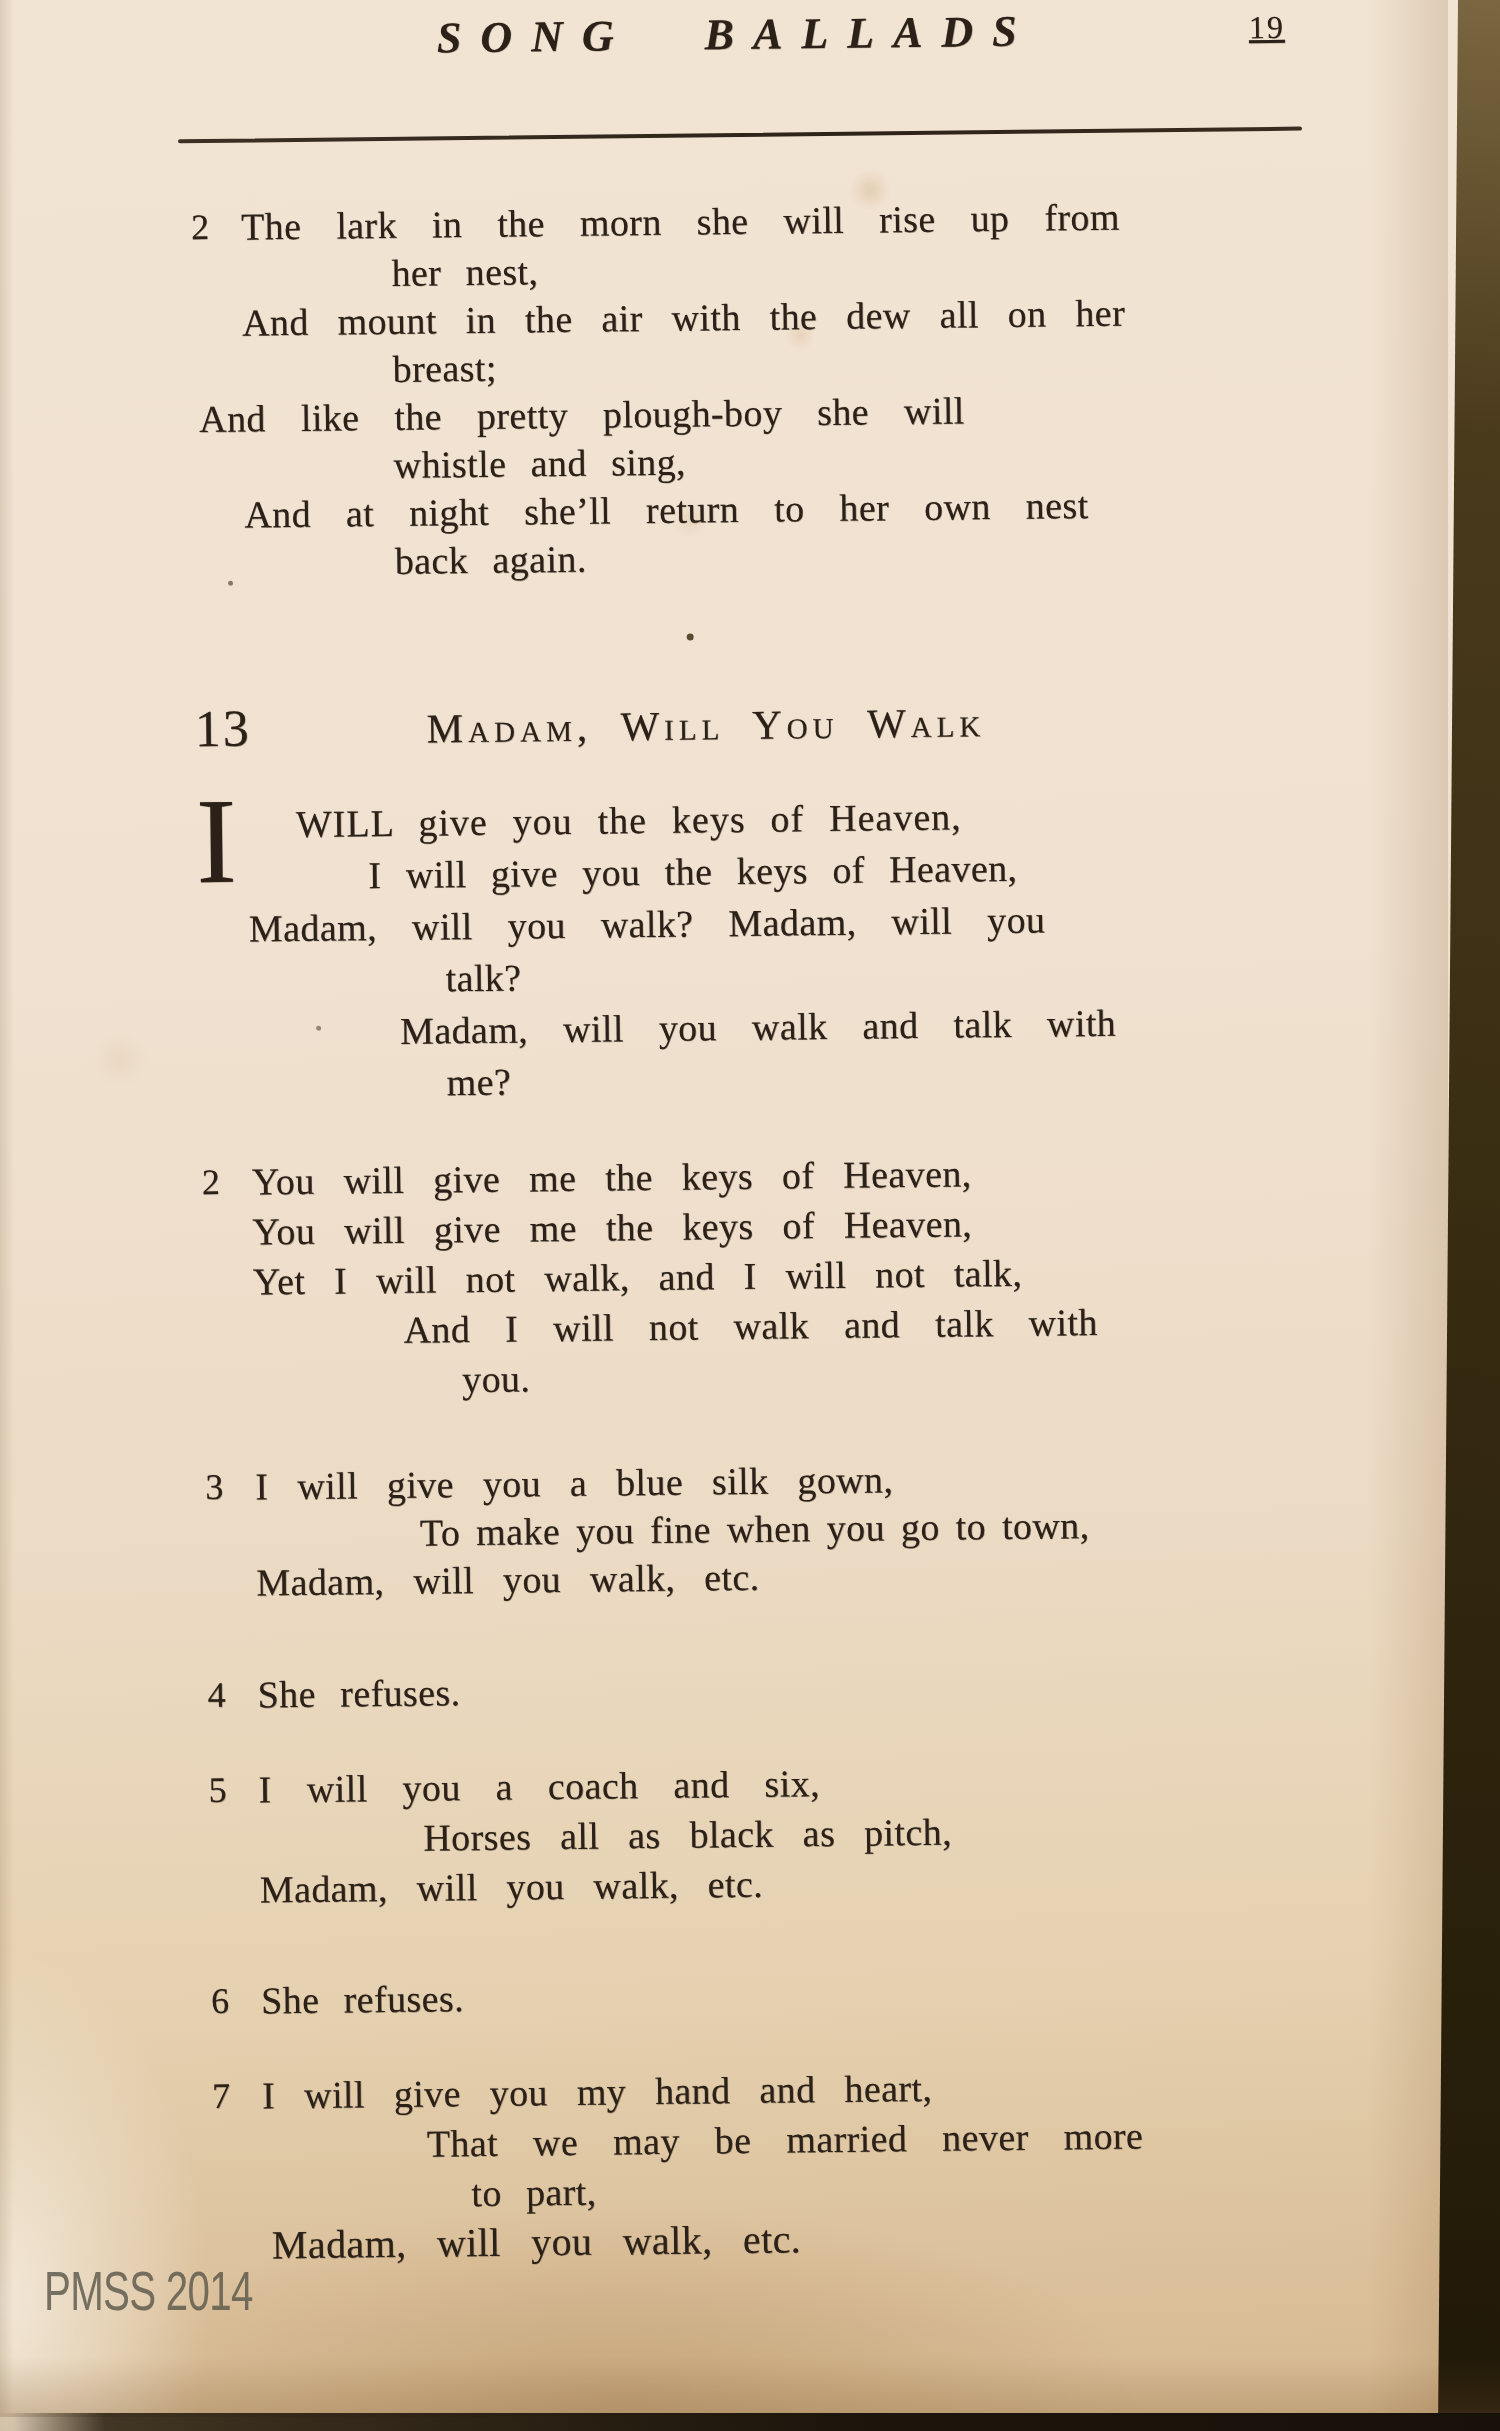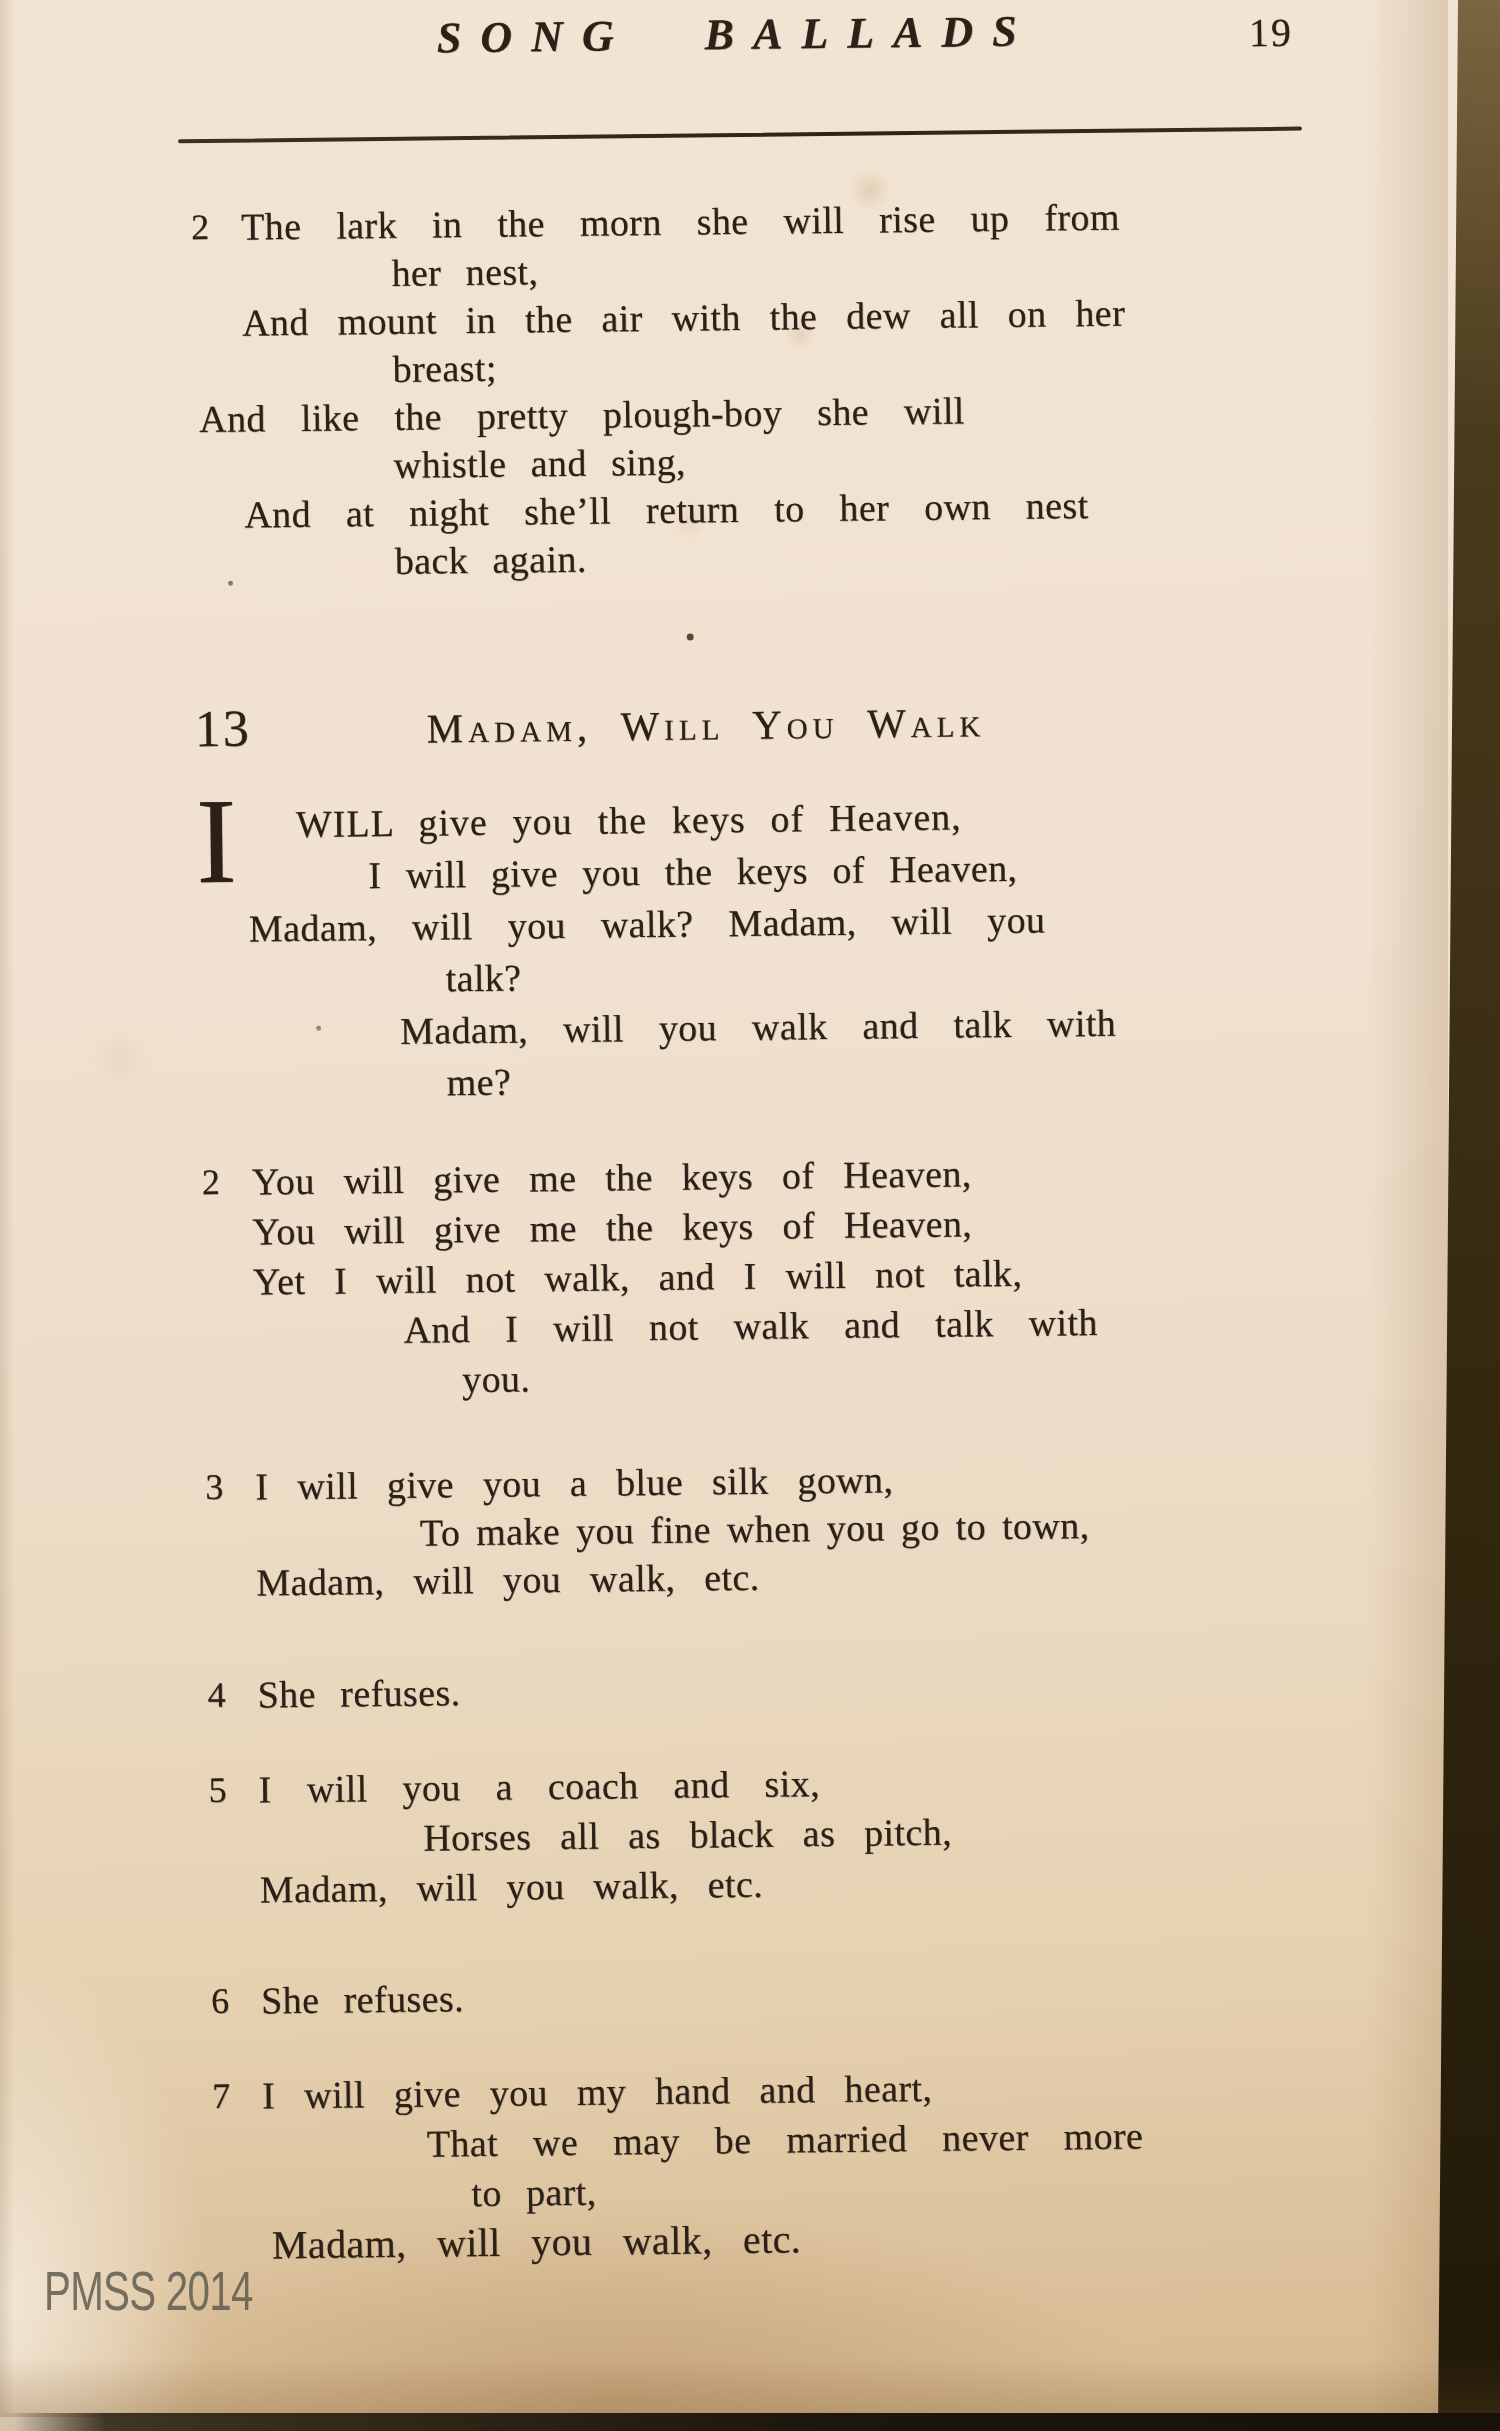--- a/index.html
+++ b/index.html
@@ -49,21 +49,21 @@
   .ink{ text-shadow:0.6px 0.6px 0 rgba(58,40,22,.35), 0 0 1px rgba(0,0,0,.28); }
 
   
   .hdr-title{
     position:absolute;left:438px;top:16px;
     font-style:italic;font-size:44px;font-weight:700;
     letter-spacing:19px;word-spacing:42px;white-space:nowrap;
   }
   .hdr-num{
     position:absolute;left:1250px;top:22px;
-    font-size:40px;letter-spacing:2px;
+    font-size:32px;letter-spacing:2px;text-decoration:underline;
   }
   .hdr-rule{
     position:absolute;left:178px;top:140px;width:1124px;height:4px;
     background:linear-gradient(to right,#3c3023,#2e2318 60%,#3a2c1e);
     border-radius:2px;
   }
 
   
   .block{position:absolute;left:0;right:60px;}
   .vline{position:relative;white-space:nowrap;font-size:38px;word-spacing:.38em;letter-spacing:.4px;}

